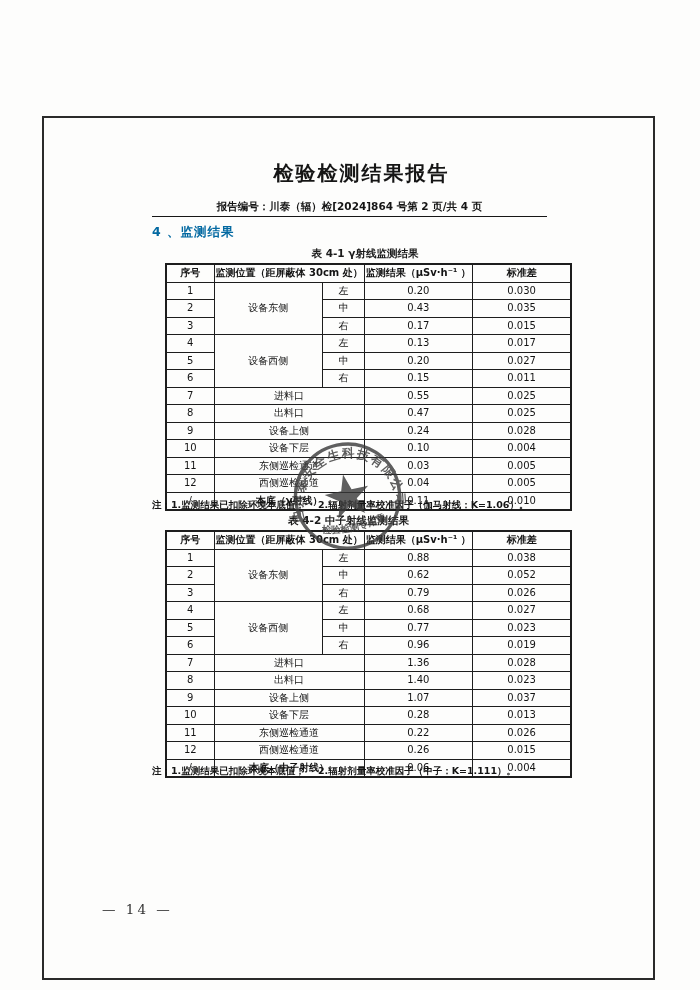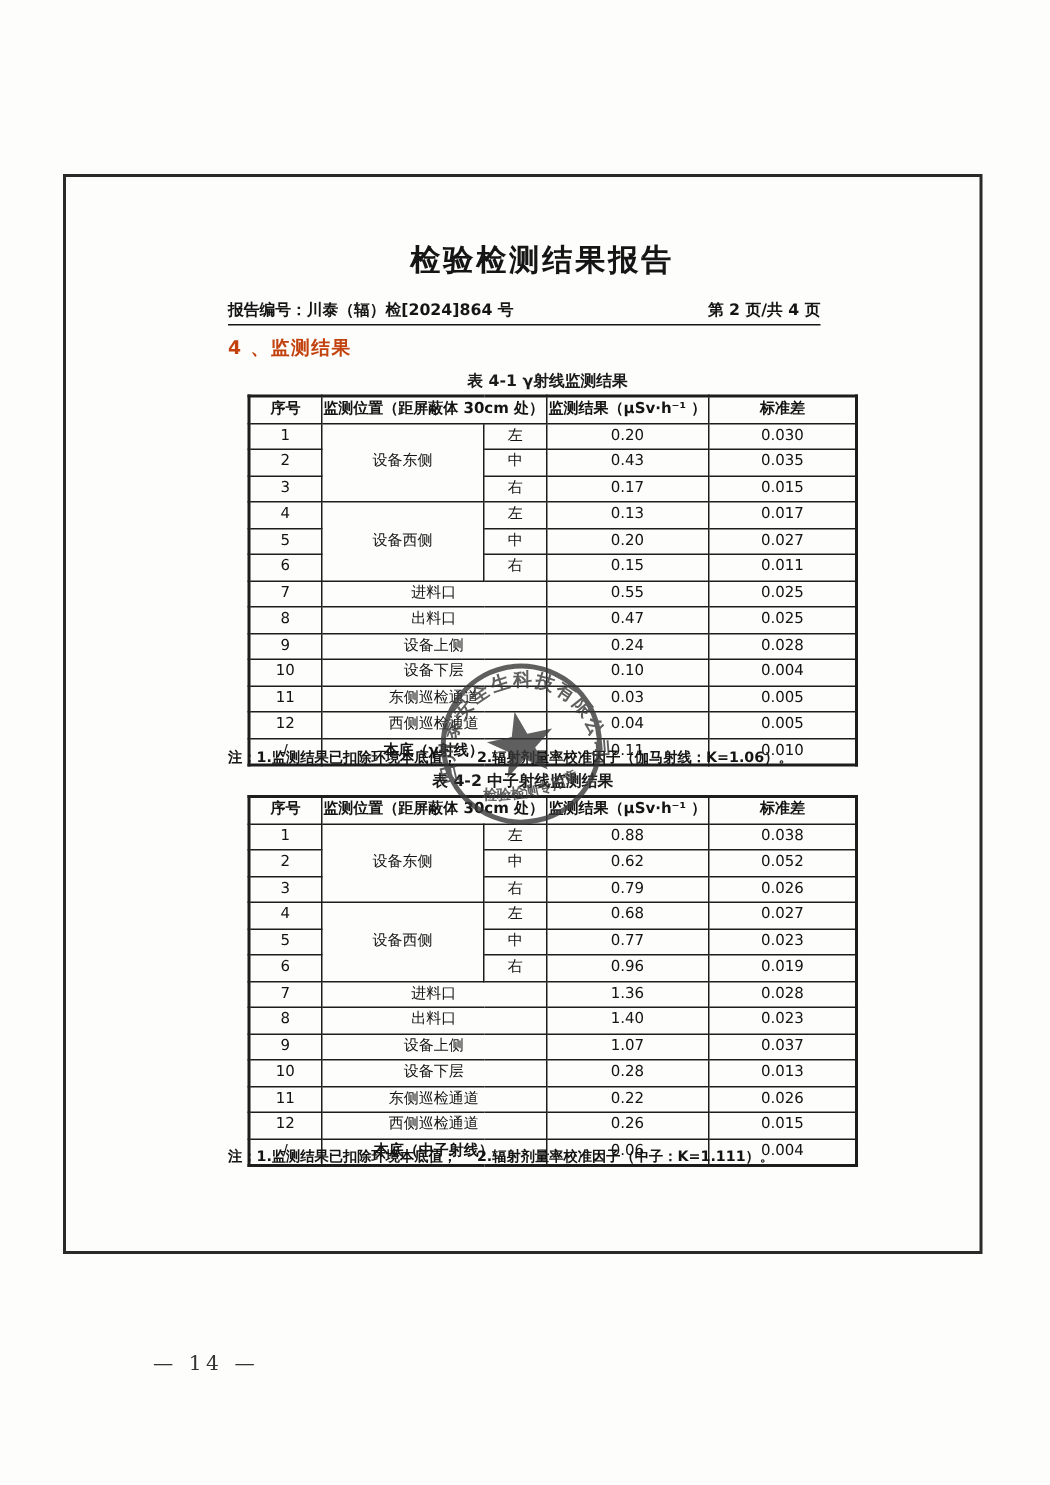--- a/index.html
+++ b/index.html
@@ -4,38 +4,38 @@
 <style>
   html,body{margin:0;padding:0;}
   body{
     width:700px;height:990px;position:relative;overflow:hidden;
     background:#fdfdfc;
     font-family:"DejaVu Sans",sans-serif;
     color:#1b1b1b;
     -webkit-font-smoothing:antialiased;
   }
   .frame{
-    position:absolute;left:42px;top:116px;width:613px;height:720px;
+    position:absolute;left:42px;top:116px;width:613px;height:864px;
     border:2px solid #2a2a2a;box-sizing:border-box;background:transparent;
   }
   .frame-inner{position:absolute;left:0;top:0;right:0;bottom:0;}
   .doc-title{
     position:absolute;left:0;right:0;top:42px;margin:0;
     text-align:center;transform:translateX(13px);
     font-size:20px;font-weight:bold;letter-spacing:2px;color:#151515;
   }
   .report-row{
     position:absolute;left:108px;top:82px;width:395px;
-    display:flex;justify-content:space-between;align-items:flex-end;
+    display:flex;justify-content:center;align-items:flex-end;
     border-bottom:1.6px solid #161616;padding-bottom:2px;
     font-size:10.5px;font-weight:bold;color:#151515;white-space:nowrap;
   }
   .section-heading{
     position:absolute;left:108px;top:106px;
-    font-size:12.5px;font-weight:bold;letter-spacing:1px;color:#c2410c;
+    font-size:12.5px;font-weight:bold;letter-spacing:1px;color:#0369a1;
   }
   .tbl-title{
     position:absolute;left:0;right:0;text-align:center;
     font-size:10.5px;font-weight:bold;color:#1a1a1a;
   }
   .tbl-title.t1{top:129px;margin-left:33px;}
   .tbl-title.t2{top:396px;text-align:center;}
   table.results{
     position:absolute;left:121px;
     border-collapse:collapse;table-layout:fixed;

